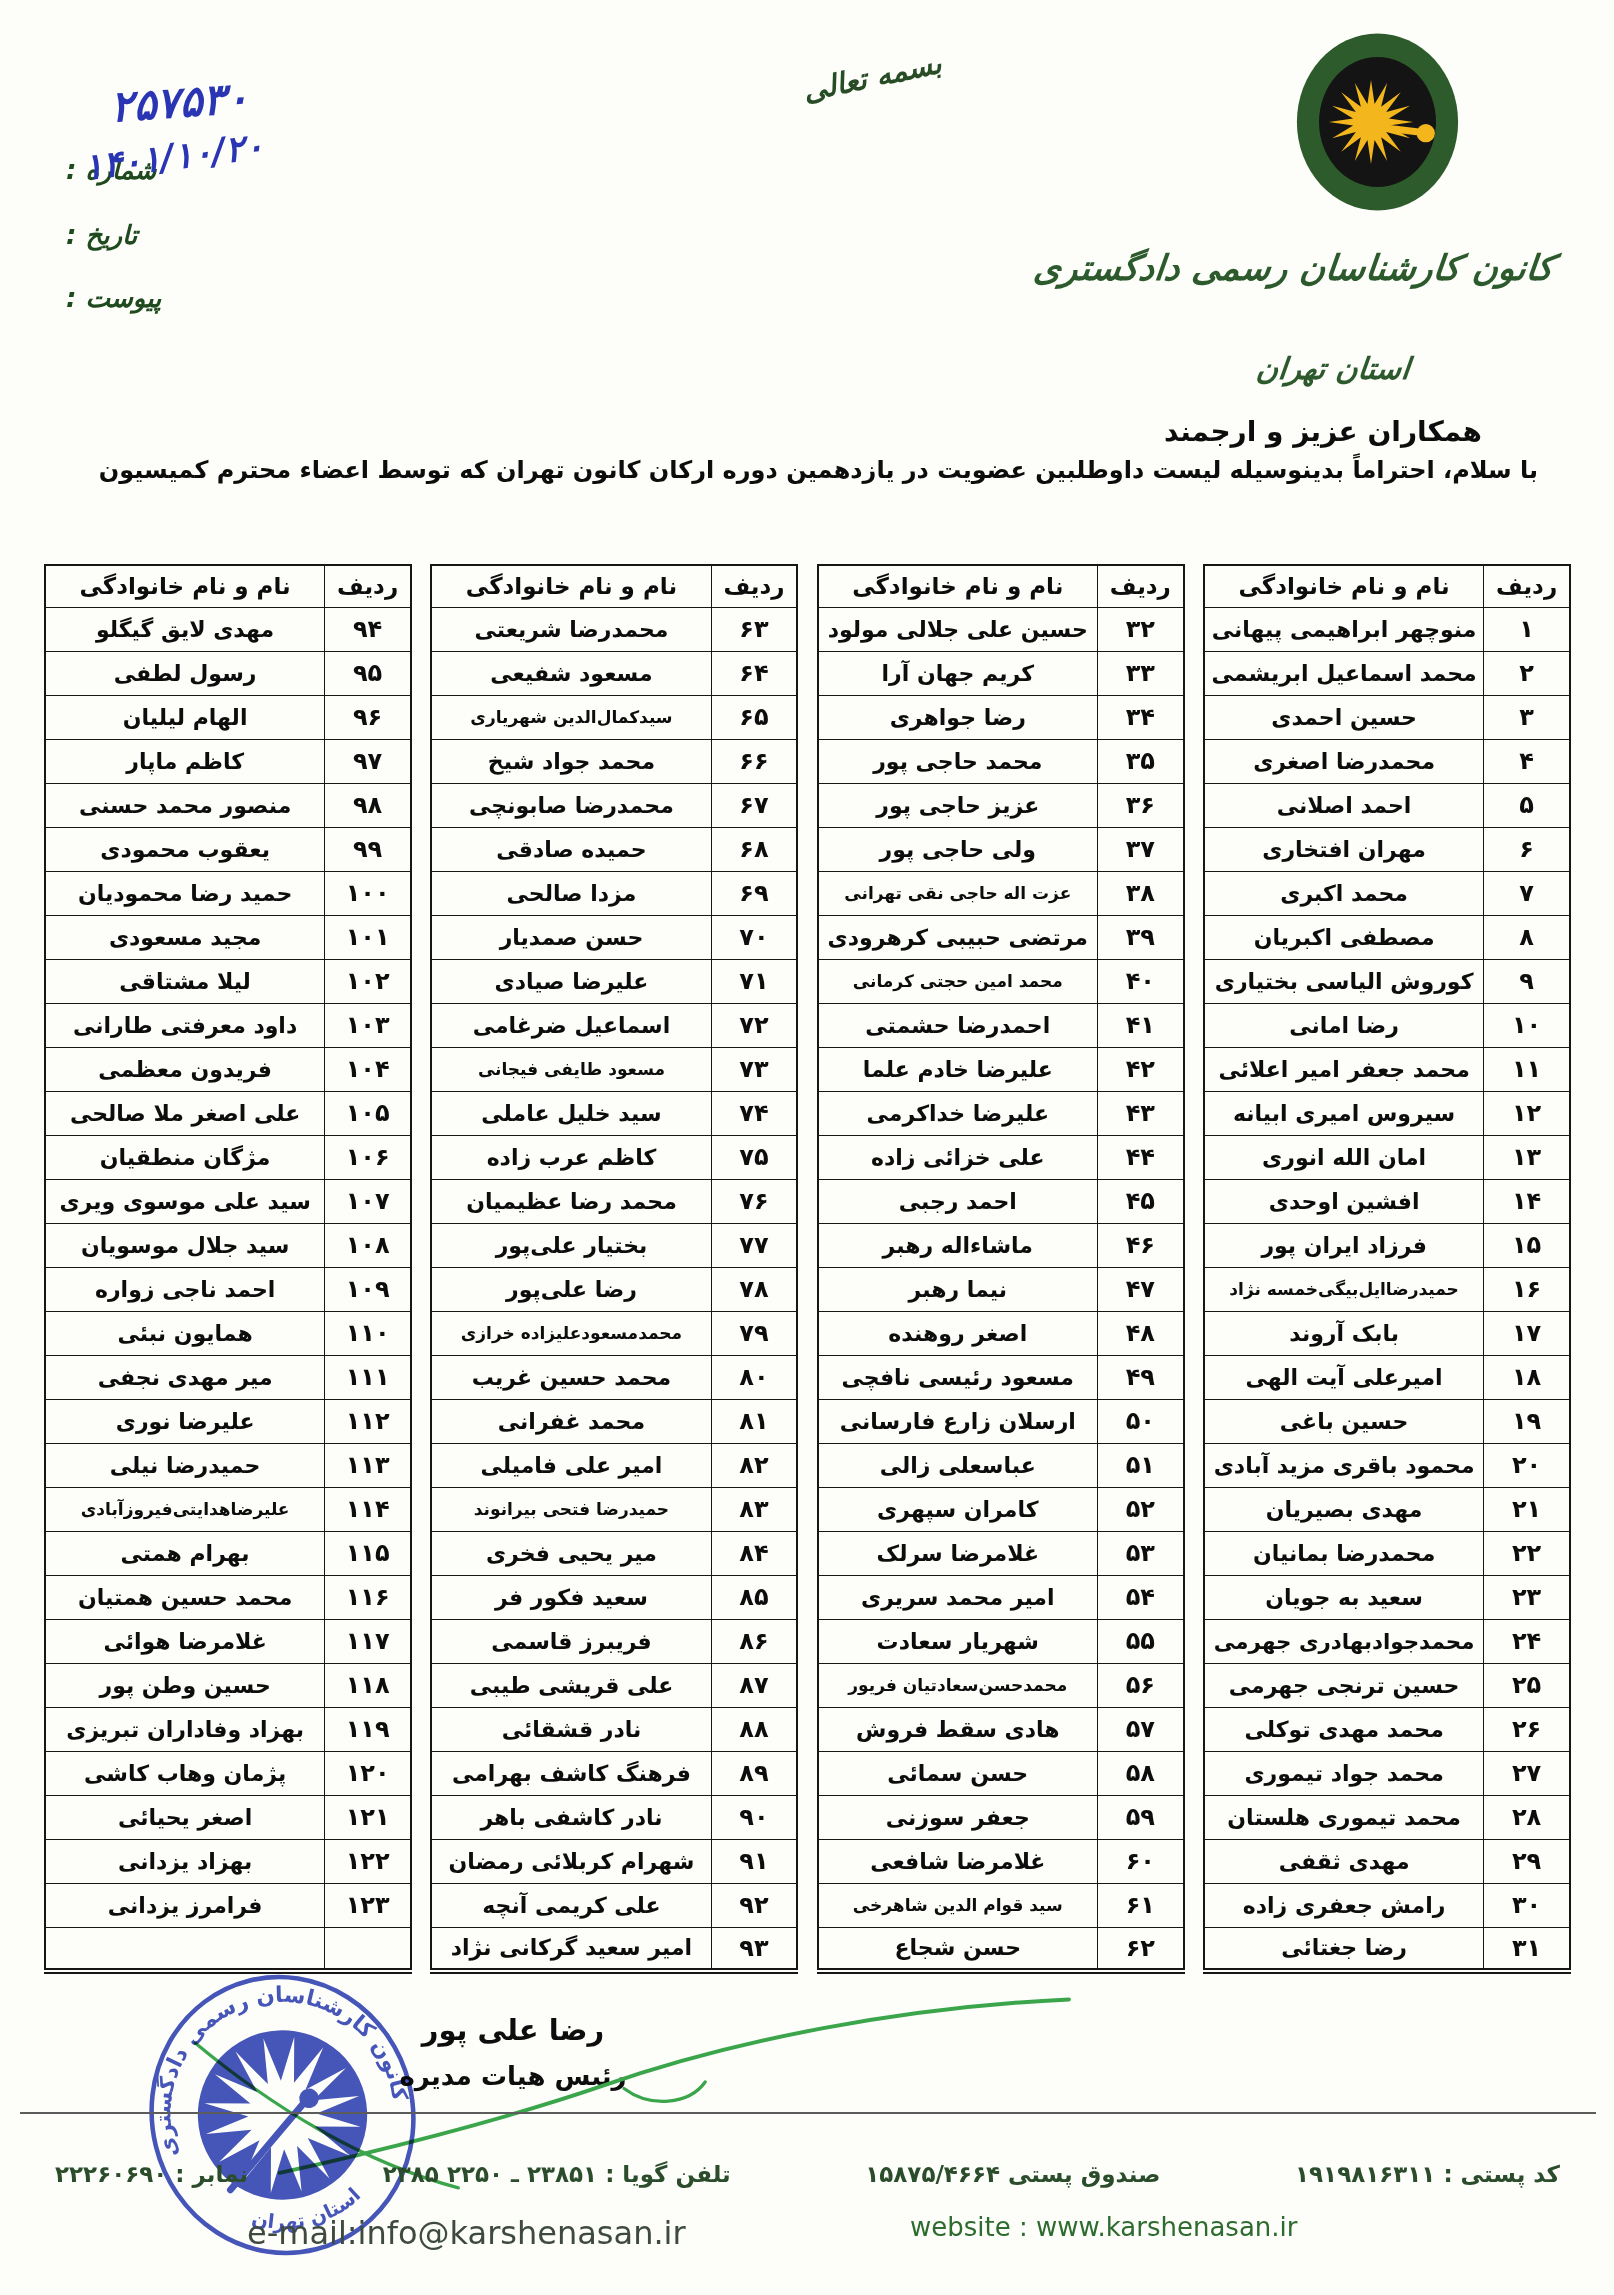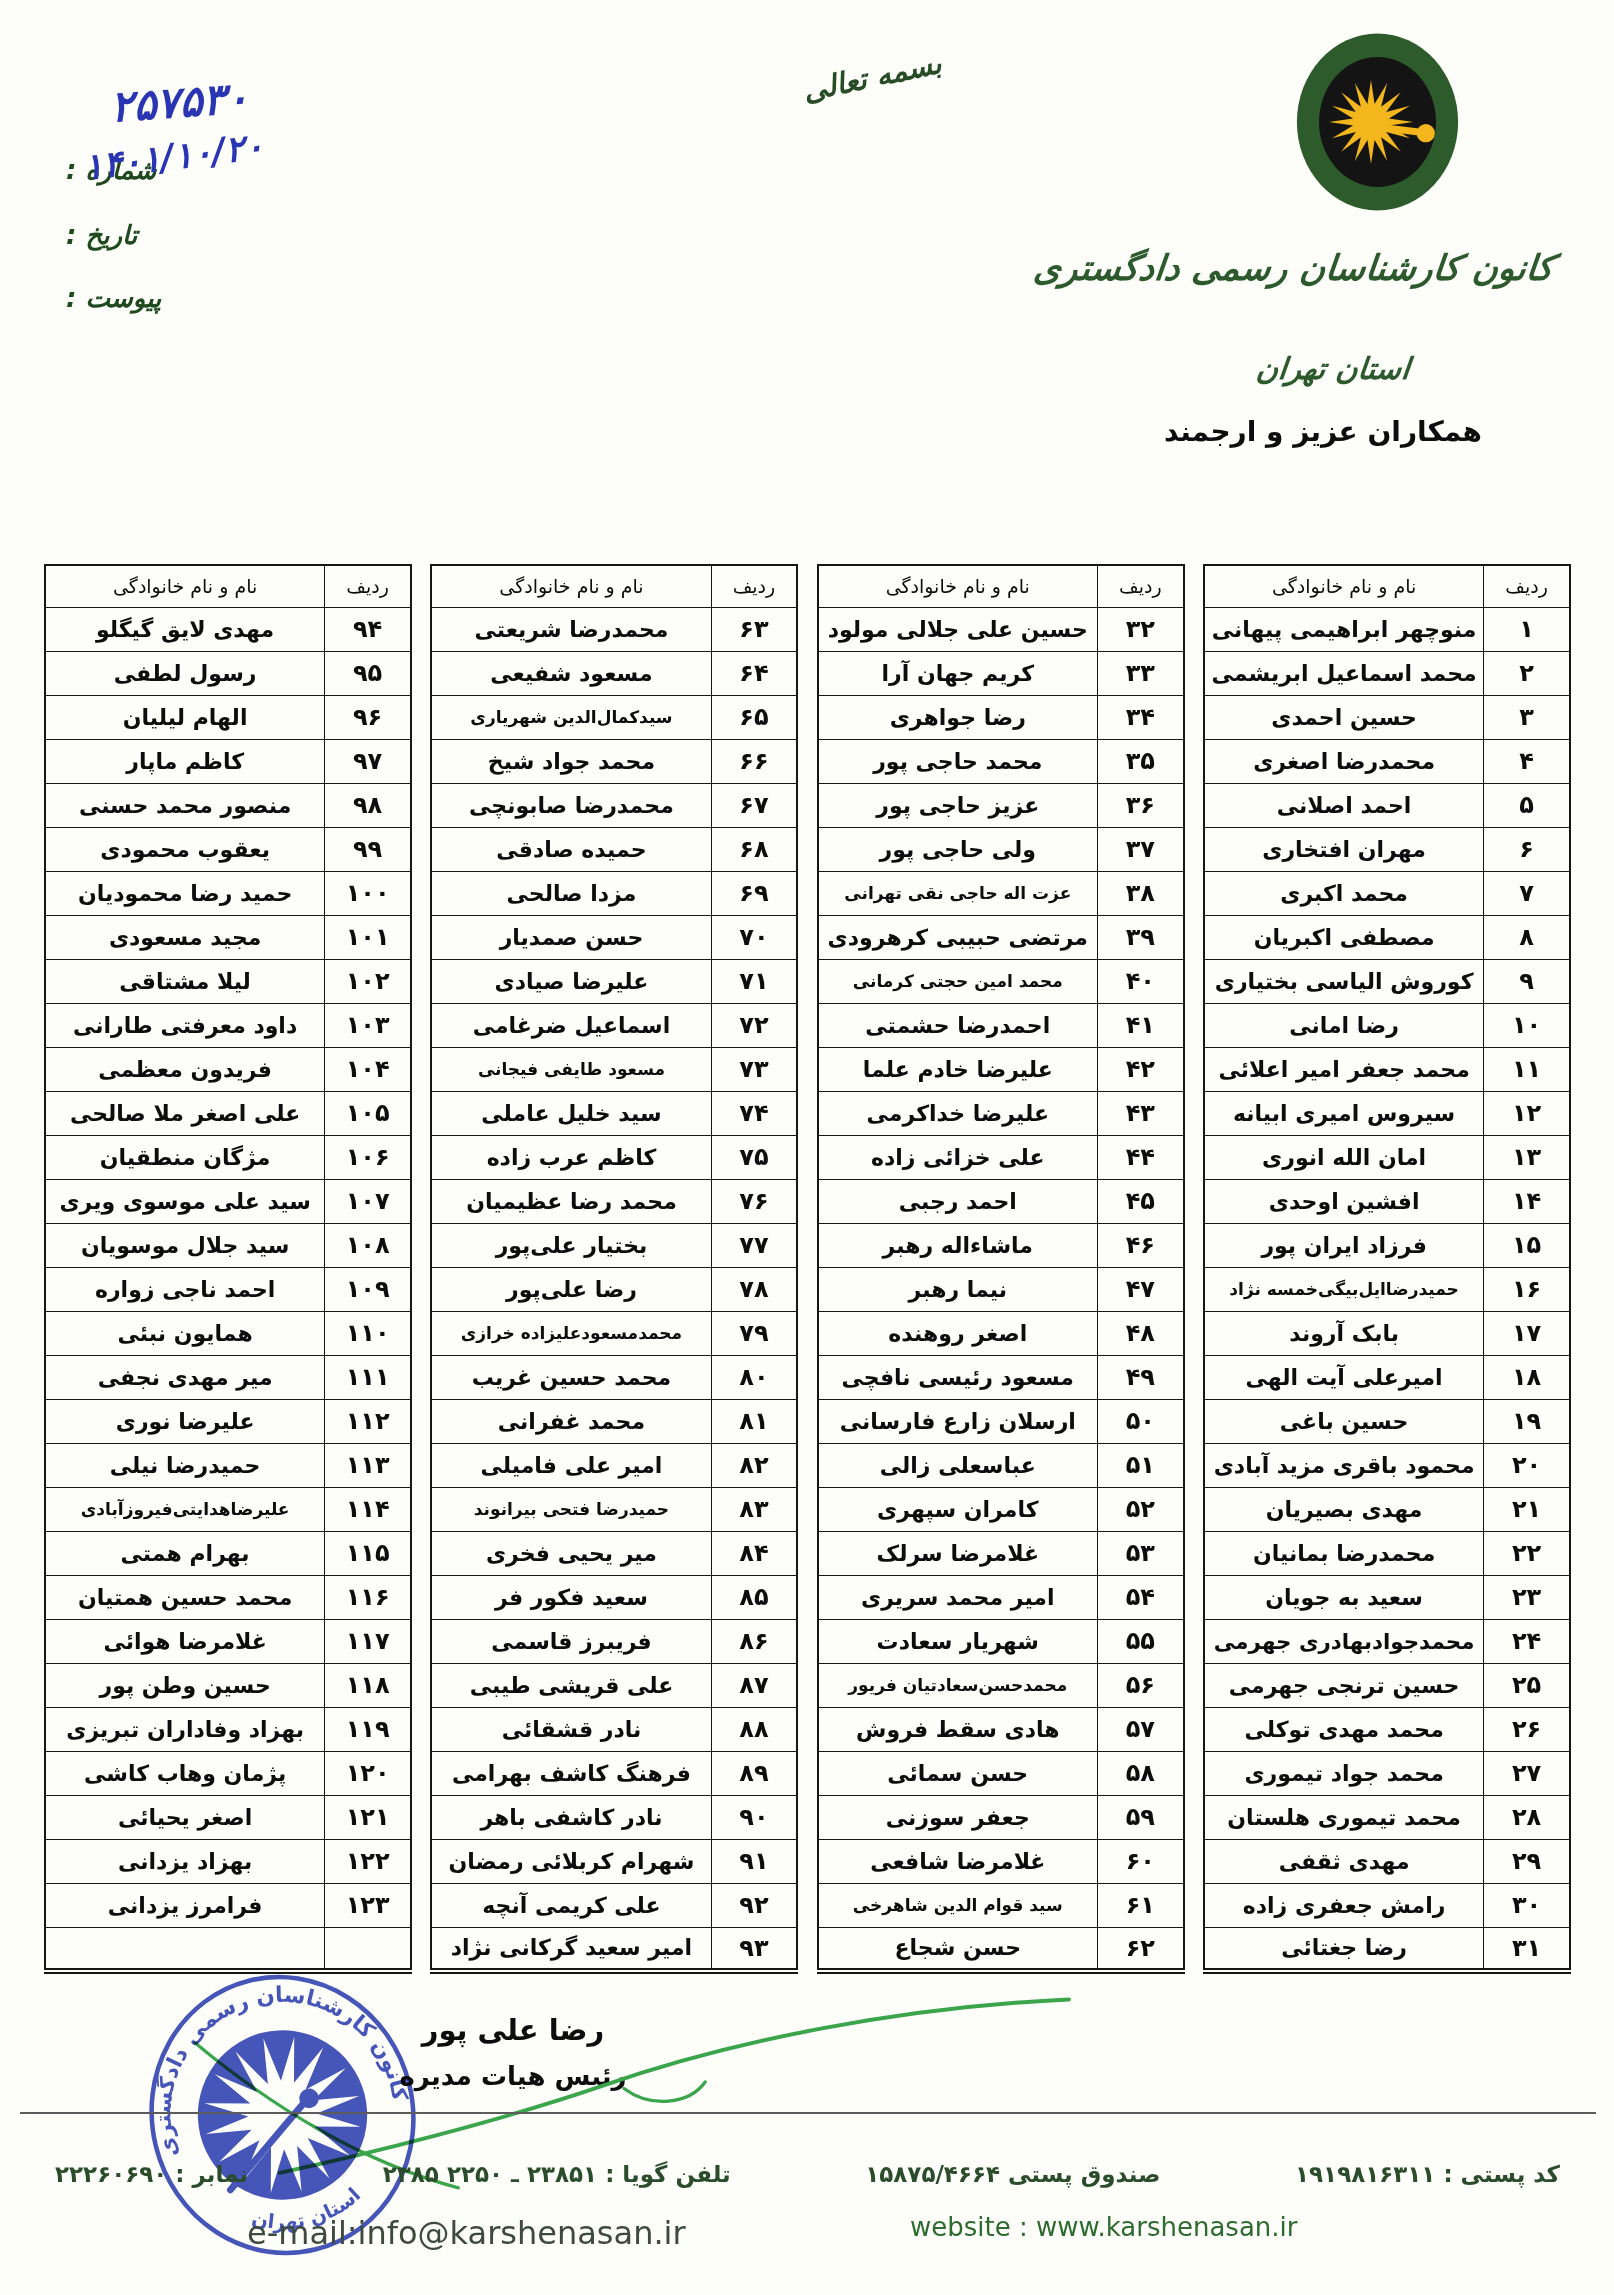--- a/index.html
+++ b/index.html
@@ -30,21 +30,21 @@
   .salutation{position:absolute; right:133px; top:395px; font-size:28px; font-weight:bold; direction:rtl;margin-top:20px;}
   .body1{position:absolute; right:77px; top:456px; font-size:24px; font-weight:bold; direction:rtl; white-space:nowrap;}
   .body2{position:absolute; left:0; top:511px; width:100%; text-align:center; font-size:24px; font-weight:bold; direction:rtl;}
   
   .tables{position:absolute; top:564px; right:44px; left:44px; display:flex; direction:rtl; justify-content:space-between;}
   table.group{border-collapse:collapse; width:368px; table-layout:fixed; border:2.6px solid #161616; border-bottom:6.5px double #161616;}
   table.group th, table.group td{border:1.9px solid #161616; padding:0 3.9px; overflow:hidden;}
   table.group thead tr{height:42px;}
   table.group tbody tr{height:44px;}
   th.no, td.no{width:77px; text-align:center;}
-  th{font-size:19px; font-weight:normal; text-align:center;margin-top:24px;}
+  th{font-size:23px; font-weight:bold; text-align:center;margin-top:24px;}
   td.no{font-size:24px; font-weight:bold;}
   td.name{font-size:22px; font-weight:bold; text-align:center; white-space:nowrap;}
   td.name.small{font-size:17px;}
   
   .sig-name{position:absolute; left:383px; top:2013px; width:260px; text-align:center; font-size:29px; font-weight:bold;}
   .sig-title{position:absolute; left:370px; top:2061px; width:286px; text-align:center; font-size:26px; font-weight:bold;}
   .sig-strokes{position:absolute; left:0; top:0; width:1615px; height:2295px; pointer-events:none;}
   .stamp{position:absolute; left:107px; top:1972px; width:351px; height:286px; transform:rotate(-14deg);
     mix-blend-mode:multiply; opacity:.88;}
   
@@ -89,20 +89,21 @@
         <line x1="0" y1="6" x2="74" y2="15" stroke="#f3b71d" stroke-width="10" stroke-linecap="round"></line>
         <circle cx="78" cy="16" r="13" fill="#f3b71d"></circle>
       </g>
     </svg>
   </div>
 
   <div class="org-name">کانون کارشناسان رسمی دادگستری</div>
   <div class="org-province">استان تهران</div>
 
   <div class="salutation">همکاران عزیز و ارجمند</div>
+  <div class="body1">با سلام، احتراماً بدینوسیله لیست داوطلبین عضویت در یازدهمین دوره ارکان کانون تهران که توسط اعضاء محترم کمیسیون</div>
 
   <div class="tables">
       <table class="group" dir="rtl">
         <thead>
           <tr>
             <th class="no">ردیف</th>
             <th class="name">نام و نام خانوادگی</th>
           </tr>
         </thead>
         <tbody>

